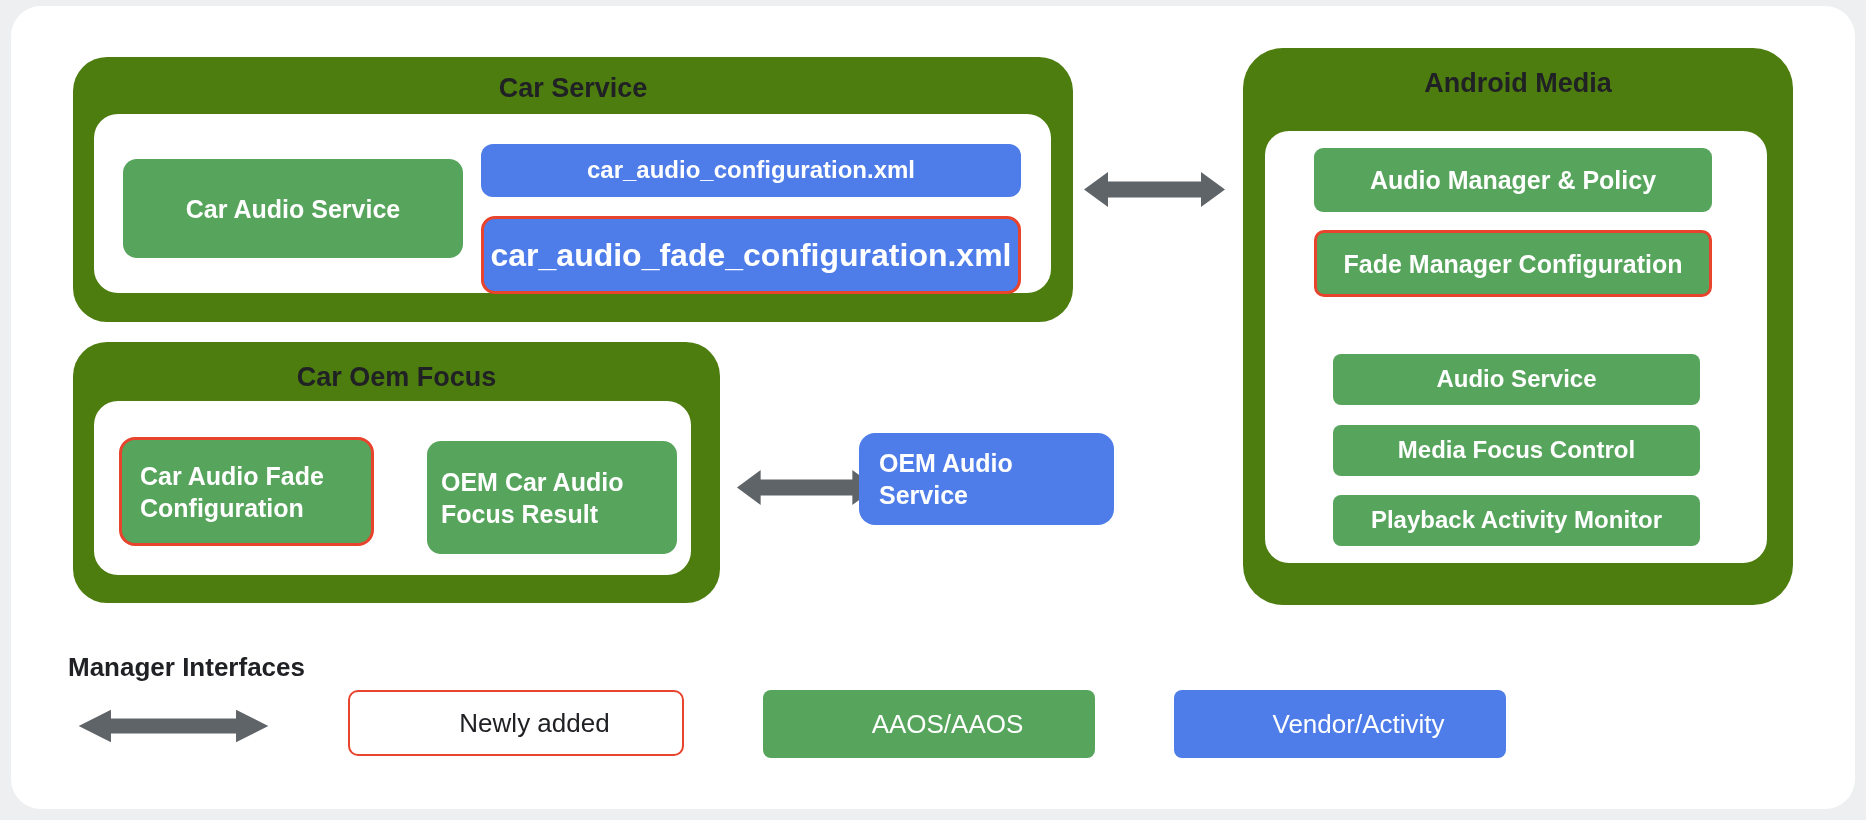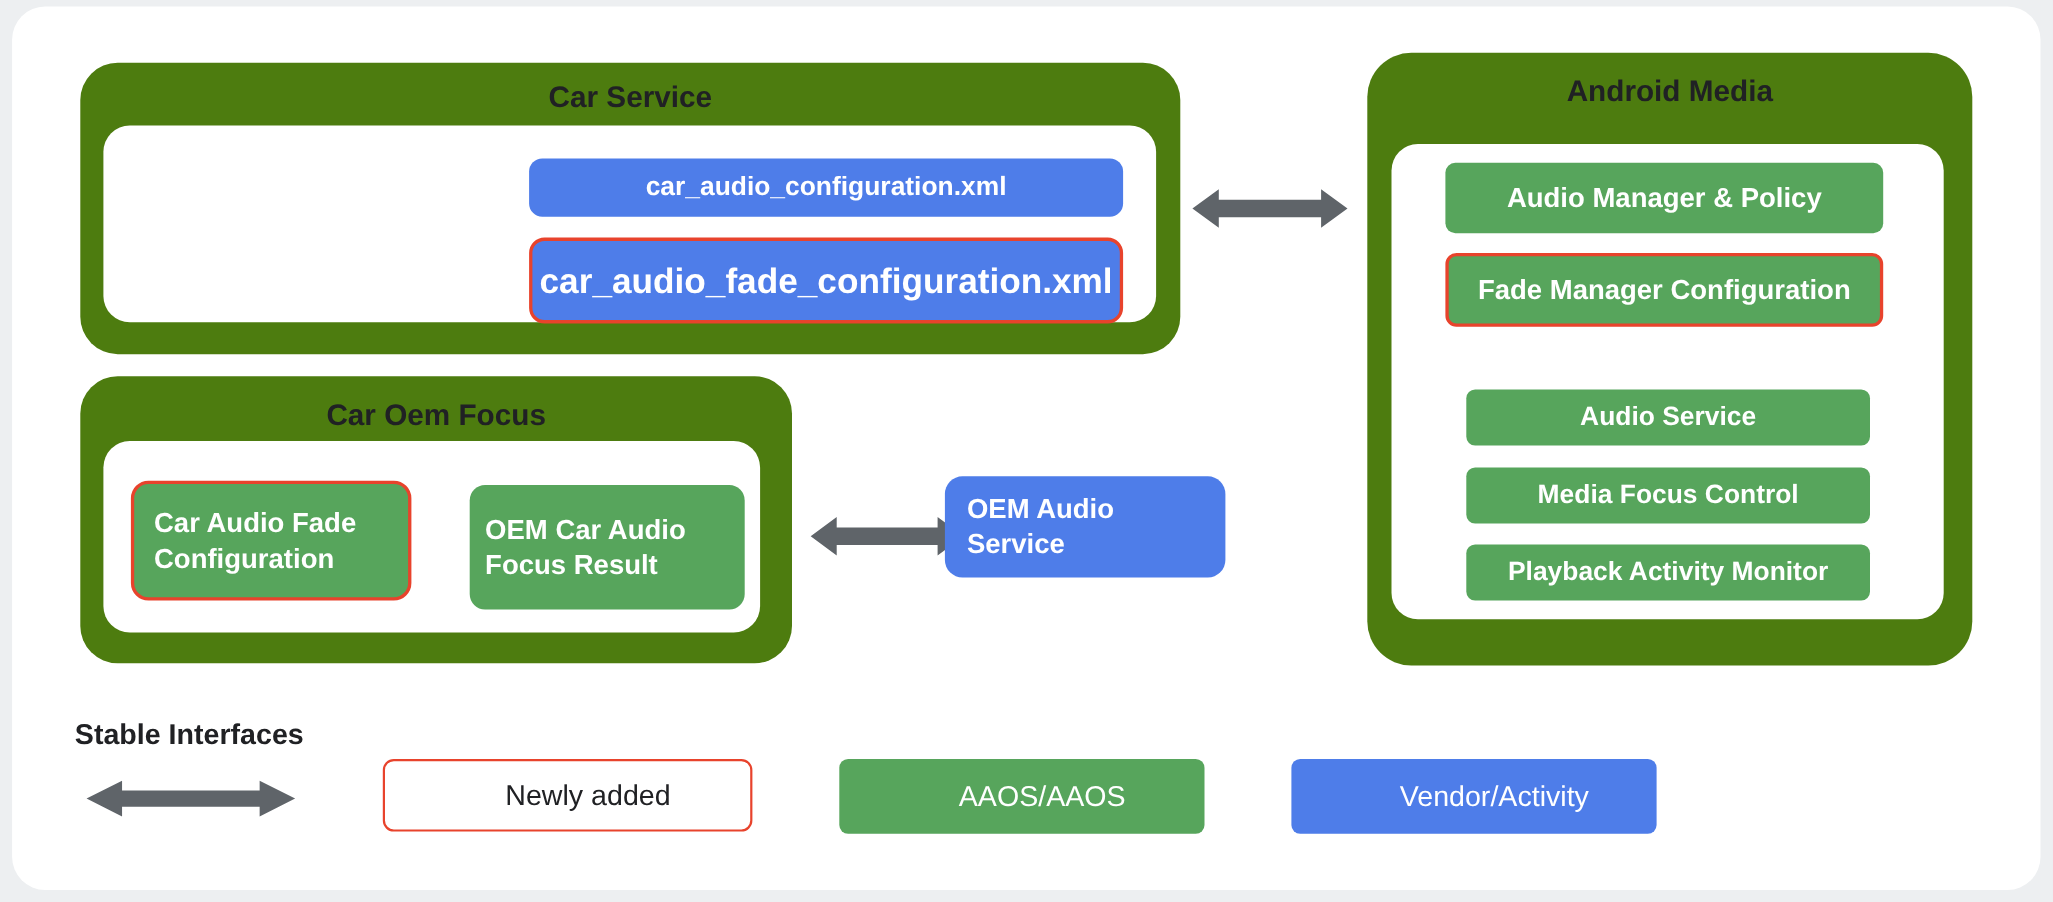--- a/index.html
+++ b/index.html
@@ -80,20 +80,21 @@
 </style>
 </head>
 <body>
 
 <div class="canvas">
   <div class="card">
 
     <section class="panel" id="car-service-panel">
       <h2 class="panel-title">Car Service</h2>
       <div class="inner" id="car-service-inner">
+        <div class="box green" id="car-audio-service-box">Car Audio Service</div>
         <div class="box blue" id="car-audio-configuration-box">car_audio_configuration.xml</div>
         <div class="box blue red-outline" id="car-audio-fade-configuration-box">car_audio_fade_configuration.xml</div>
       </div>
     </section>
 
     <div class="arrow" id="top-arrow">
       <svg viewBox="0 0 145 43" preserveAspectRatio="none" aria-hidden="true">
         <polygon points="2,21.5 26,4 26,13.5 119,13.5 119,4 143,21.5 119,39 119,29.5 26,29.5 26,39"></polygon>
       </svg>
     </div>
@@ -118,21 +119,21 @@
     </section>
 
     <div class="arrow" id="mid-arrow">
       <svg viewBox="0 0 145 43" preserveAspectRatio="none" aria-hidden="true">
         <polygon points="2,21.5 26,4 26,13.5 119,13.5 119,4 143,21.5 119,39 119,29.5 26,29.5 26,39"></polygon>
       </svg>
     </div>
 
     <div class="box blue" id="oem-audio-service-box">OEM Audio Service</div>
 
-    <div id="stable-interfaces-label">Stable Interfaces</div>
+    <div id="stable-interfaces-label">Manager Interfaces</div>
 
     <div class="arrow" id="legend-arrow">
       <svg viewBox="0 0 145 43" preserveAspectRatio="none" aria-hidden="true">
         <polygon points="2,21.5 26,4 26,13.5 119,13.5 119,4 143,21.5 119,39 119,29.5 26,29.5 26,39"></polygon>
       </svg>
     </div>
 
     <div class="legend-box" id="newly-added-box">Newly added</div>
     <div class="legend-box" id="aaos-aosp-box">AAOS/AAOS</div>
     <div class="legend-box" id="vendor-overlay-box">Vendor/Activity</div>

